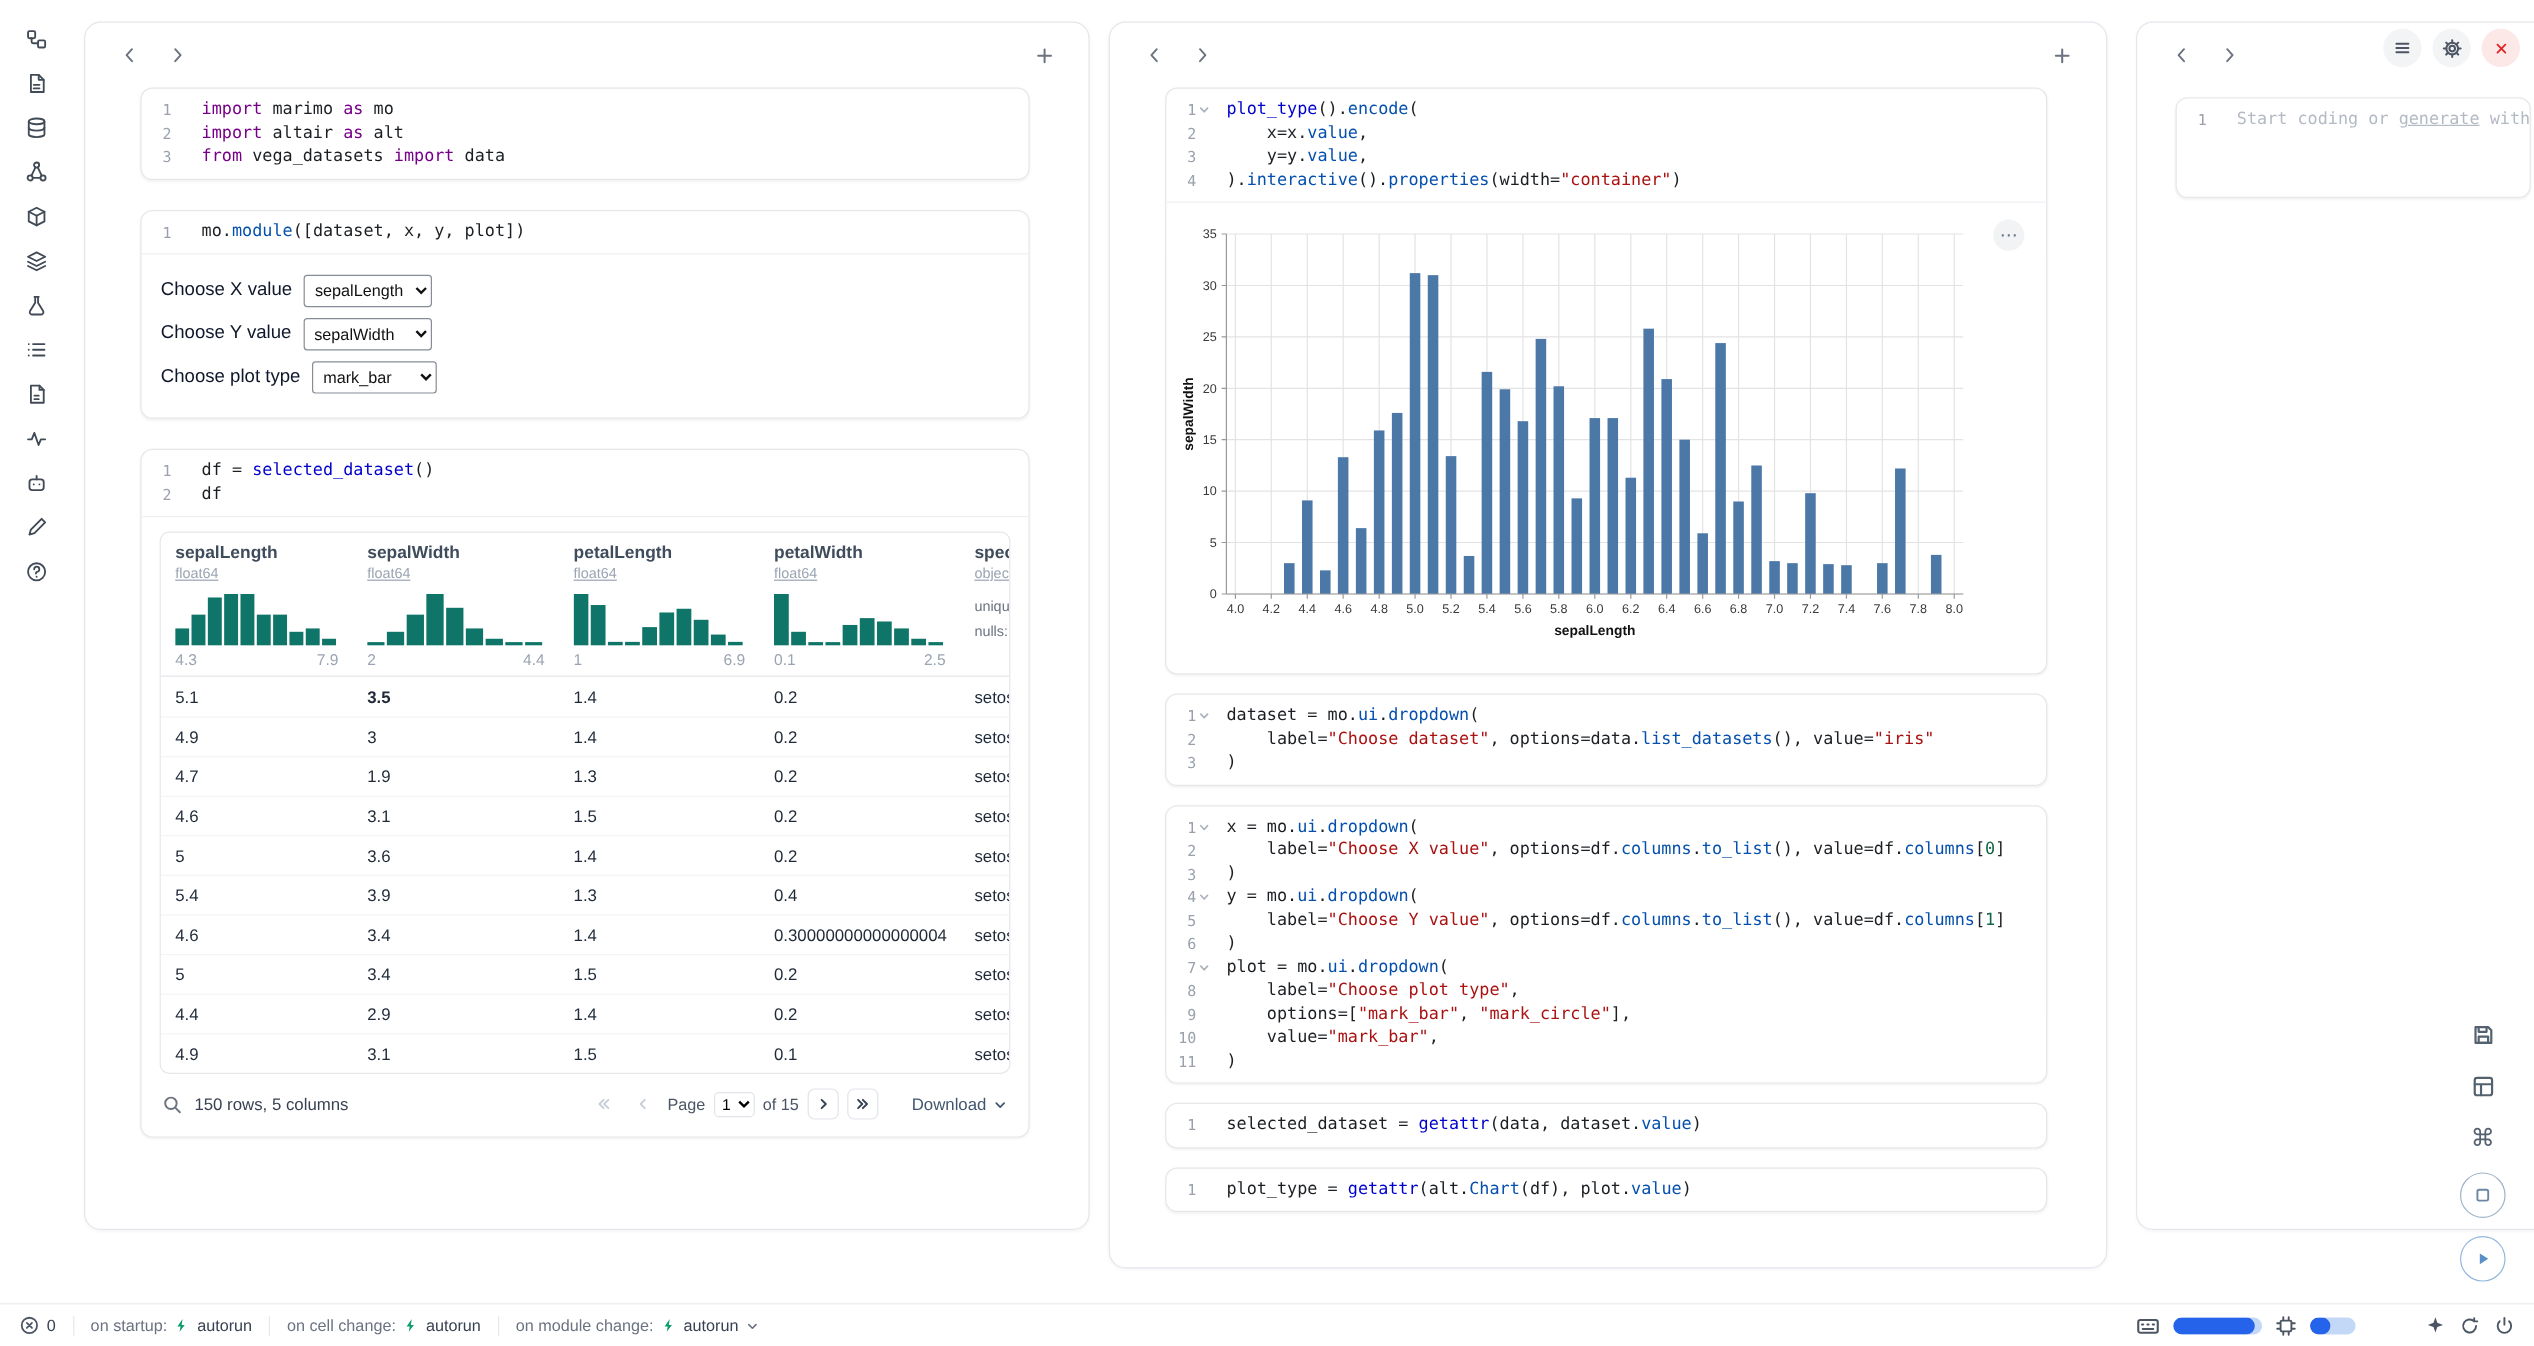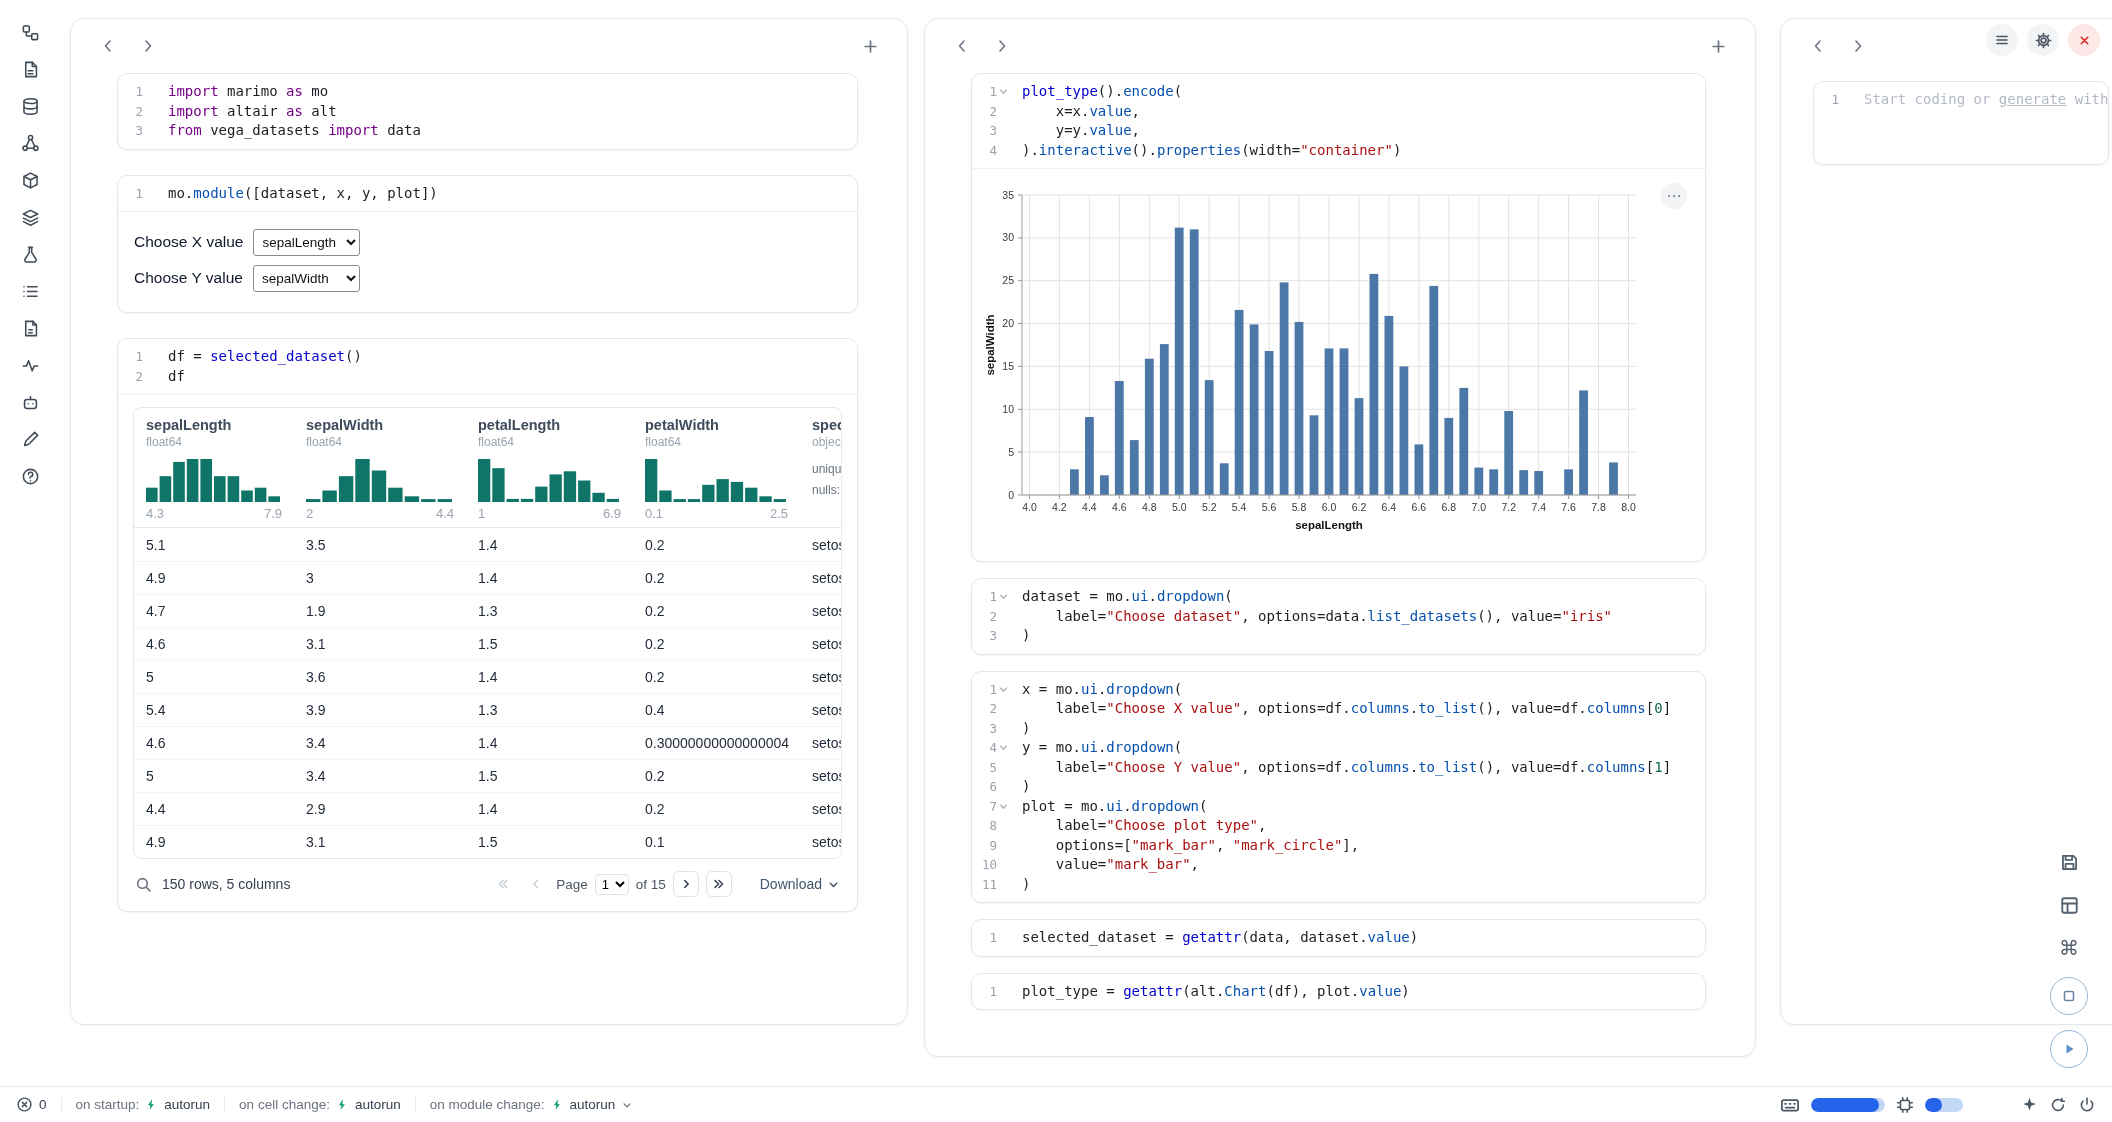--- a/index.html
+++ b/index.html
@@ -43,21 +43,21 @@
   .controls-area { border-top:1px solid #eef0f3; padding:12px 16px 16px; }
   .control-row { display:flex; align-items:center; height:36px; font-size:15.5px; color:#0f172a; }
   .control-row select { margin-left:10px; font-size:13.5px; color:#111; padding:2px 4px; border:1px solid #878d96; border-radius:3px; background:#fff; height:27px; }
 
   
   .table-output { border-top:1px solid #eef0f3; padding:12px 15px 10px; }
   .table-wrap { border:1px solid #e5e7eb; border-radius:8px; overflow:hidden; }
   .tbl-head { display:flex; border-bottom:1px solid #e5e7eb; overflow:hidden; }
   .tbl-col { padding:9px 6px 6px 12px; overflow:hidden; white-space:nowrap; }
   .col-name { font-size:14.5px; font-weight:600; color:#3f4c5c; }
-  .col-dtype { font-size:12px; color:#9aa4b2; margin-top:2px; }
+  .col-dtype { font-size:12px; color:#9aa4b2; margin-top:2px;text-decoration:underline; }
   .col-hist { margin-top:9px; height:44px; }
   .col-minmax { display:flex; justify-content:space-between; font-size:13px; color:#9aa4b2; margin-top:4px; padding-right:6px; }
   .col-stats { margin-top:10px; font-size:12px; color:#6b7280; line-height:1.75; }
   .tbl-row { display:flex; height:33px; align-items:center; font-size:14px; color:#1f2937; overflow:hidden; }
   .tbl-row + .tbl-row { border-top:1px solid #f2f4f7; }
   .tbl-cell { padding-left:12px; white-space:nowrap; overflow:hidden; }
   .tbl-footer { display:flex; align-items:center; padding:12px 2px 4px; font-size:14px; color:#374151; }
   .ft-search { margin-right:10px; display:flex; cursor:pointer; }
   .ft-summary { color:#374151; }
   .pager { margin-left:auto; display:flex; align-items:center; gap:7px; color:#4b5563; font-size:13.5px; }
@@ -236,20 +236,24 @@
           </div>
         </div>
         <div class="controls-area">
           <div class="control-row">
             <span class="control-label">Choose X value</span>
             <select class="control-select" style="width: 107px;"><option>sepalLength</option></select>
           </div>
           <div class="control-row">
             <span class="control-label">Choose Y value</span>
             <select class="control-select" style="width: 107px;"><option>sepalWidth</option></select>
+          </div>
+          <div class="control-row">
+            <span class="control-label">Choose plot type</span>
+            <select class="control-select" style="width: 104px;"><option>mark_bar</option></select>
           </div>
         </div>
       </div>
       <div class="cell-card">
         <div class="code-area">
           <div class="code-line">
             <span class="gutter">
               <span class="ln">1</span>
               <span class="fold"></span>
             </span>
@@ -357,21 +361,21 @@
                 <div class="col-name">species</div>
                 <div class="col-dtype">object</div>
                 <div class="col-stats">
                   <div>unique:</div>
                   <div>nulls:</div>
                 </div>
               </div>
             </div>
             <div class="tbl-row">
               <div class="tbl-cell" style="flex: 0 0 160px;">5.1</div>
-              <div class="tbl-cell" style="flex: 0 0 172px;">3.5</div>
+              <div class="tbl-cell" style="flex: 0 0 172px; font-weight: bold;">3.5</div>
               <div class="tbl-cell" style="flex: 0 0 167px;">1.4</div>
               <div class="tbl-cell" style="flex: 0 0 167px;">0.2</div>
               <div class="tbl-cell" style="flex: 0 0 160px;">setosa</div>
             </div>
             <div class="tbl-row">
               <div class="tbl-cell" style="flex: 0 0 160px;">4.9</div>
               <div class="tbl-cell" style="flex: 0 0 172px;">3</div>
               <div class="tbl-cell" style="flex: 0 0 167px;">1.4</div>
               <div class="tbl-cell" style="flex: 0 0 167px;">0.2</div>
               <div class="tbl-cell" style="flex: 0 0 160px;">setosa</div>

